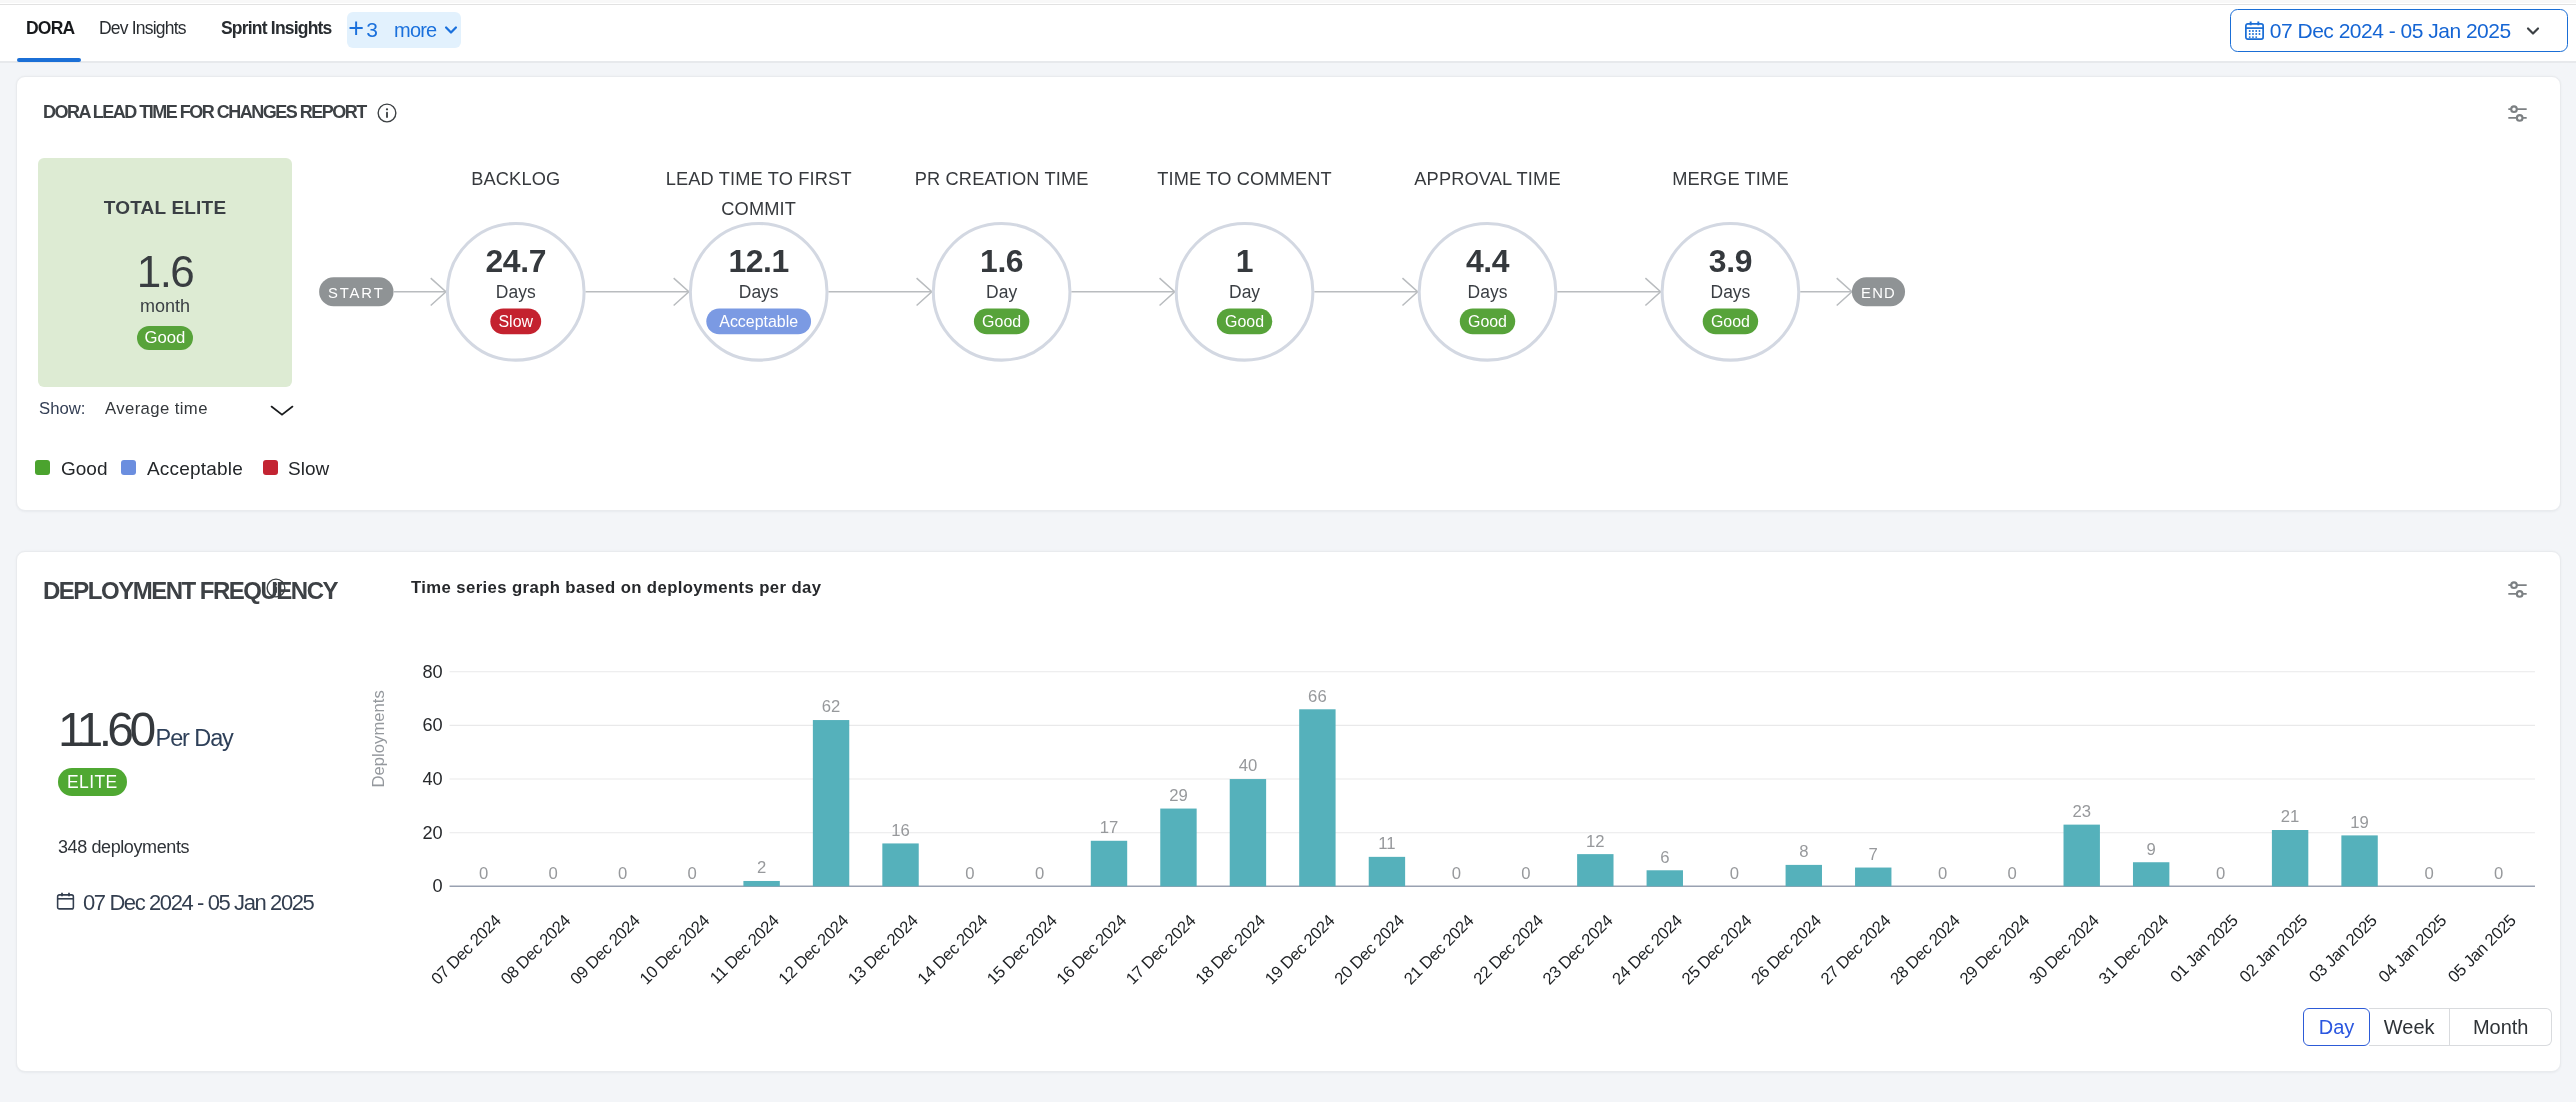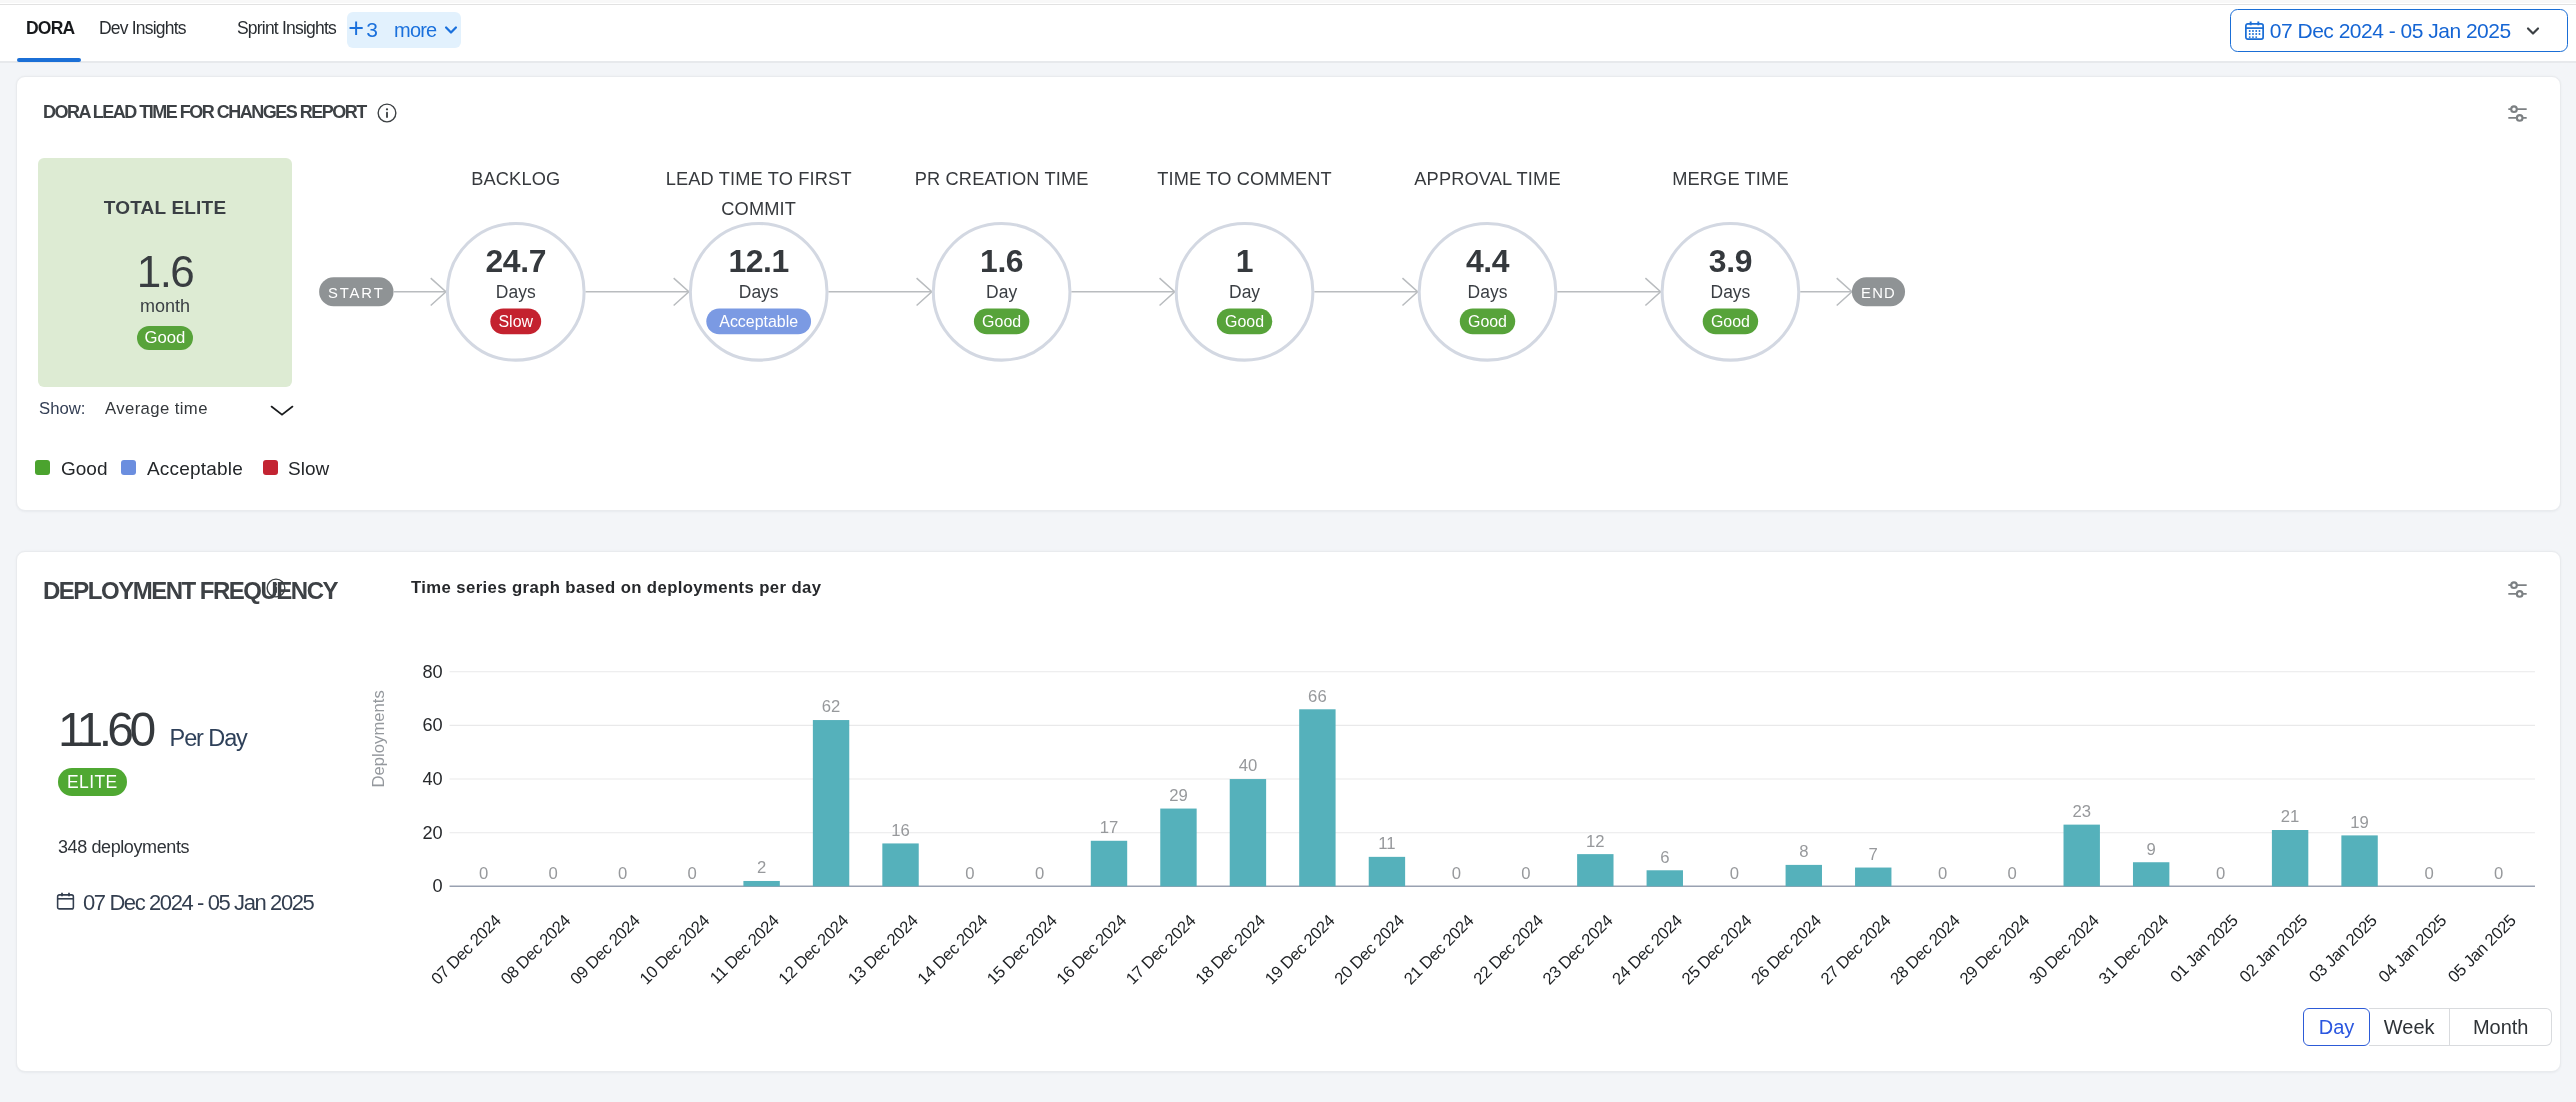--- a/index.html
+++ b/index.html
@@ -11,21 +11,21 @@
 </head>
 <body>
 <div id="page">
 
   <div class="abs" style="left:0;top:0;width:2576px;height:62px;background:#fff;border-top:3.8px solid #f8f8f8;"></div>
   <div class="abs" style="left:0;top:3.8px;width:2576px;height:1.5px;background:#e2e2e2;"></div>
   <div class="abs" style="left:0;top:61px;width:2576px;height:1.5px;background:#e7e9ec;"></div>
   <div class="abs" style="left:26px;top:20px;font-size:17.5px;font-weight:700;color:#17191c;letter-spacing:-0.8px;line-height:17.5px;">DORA</div>
   <div class="abs" style="left:16.7px;top:58px;width:64px;height:3.8px;background:#1b6fd6;border-radius:2.3px;"></div>
   <div class="abs" style="left:99px;top:20px;font-size:17.5px;color:#292d31;letter-spacing:-0.8px;line-height:17.5px;">Dev Insights</div>
-  <div class="abs" style="left:237px;top:20px;font-size:17.5px;color:#292d31;letter-spacing:-0.8px;line-height:17.5px;">Sprint Insights</div>
+  <div class="abs" style="left:221px;top:20px;font-size:17.5px;color:#292d31;letter-spacing:-0.8px;line-height:17.5px;font-weight:bold;">Sprint Insights</div>
   <div class="abs" style="left:347px;top:12px;width:114px;height:36px;background:#e2f1fd;border-radius:6px;display:flex;align-items:center;justify-content:center;color:#1a70dc;">
     <span style="font-size:27px;font-weight:400;margin-right:2.3px;position:relative;top:-1.5px;">+</span>
       <span style="font-size:21px;">3</span>
     <span style="font-size:20px;margin-left:16px;letter-spacing:-0.8px;">more</span>
     <svg width="18" height="18" viewBox="0 0 22 22" style="margin-left:5.3px;">
         <path d="M5 8 L11 14 L17 8" fill="none" stroke="#1a70dc" stroke-width="2.8" stroke-linecap="round" stroke-linejoin="round"></path>
       </svg>
   </div>
 
   <div class="abs" style="left:2230px;top:9px;width:338px;height:43px;border:1.5px solid #1a6ed6;border-radius:7.6px;background:#fff;display:flex;align-items:center;padding-left:12px;">
@@ -155,21 +155,21 @@
   </svg>
   <div class="abs" style="left:396px;top:578px;font-size:16.7px;font-weight:700;color:#26282b;letter-spacing:0.4px;margin-left:15px;">Time series graph based on deployments per day</div>
 
   <svg class="abs" style="left:2507px;top:579px;" width="21" height="21" viewBox="0 0 24 24" fill="none" stroke="#7c8083" stroke-width="2">
     <path d="M1.5 7 H22.5"></path>
       <path d="M1.5 17 H22.5"></path>
     <circle cx="8" cy="7" r="3.2" fill="#fff" stroke-width="2.4"></circle>
     <circle cx="14.5" cy="17" r="3.2" fill="#fff" stroke-width="2.4"></circle>
   </svg>
 
-  <div class="abs" style="left:58px;top:706px;font-size:48px;color:#35393d;letter-spacing:-4.6px;line-height:48px;">11.60<span style="font-size:23.5px;color:#2e4059;letter-spacing:-1.1px;margin-left:18px;">Per Day</span></div>
+  <div class="abs" style="left:58px;top:706px;font-size:48px;color:#35393d;letter-spacing:-4.6px;line-height:48px;">11.60<span style="font-size:23.5px;color:#2e4059;letter-spacing:-1.1px;margin-left:4px;">Per Day</span></div>
   <div class="abs" style="left:58px;top:768px;height:28px;line-height:28px;border-radius:14.4px;background:#4fa832;color:#fff;display:inline-block;padding:0 9px;font-size:17.5px;font-weight:400;letter-spacing:0.4px;">ELITE</div>
   <div class="abs" style="left:58px;top:837px;font-size:18px;letter-spacing:-0.4px;color:#2f3338;">348 deployments</div>
   <svg class="abs" style="left:55px;top:890px;" width="21" height="22" viewBox="0 0 24 24" fill="none" stroke="#333e4f" stroke-width="1.8">
     <rect x="3" y="5" width="18" height="16" rx="2"></rect>
     <path d="M3 9.5 H21"></path>
     <path d="M8 2.5 V6.5 M16 2.5 V6.5" stroke-width="2"></path>
   </svg>
   <div class="abs" style="left:83px;top:890px;font-size:22px;color:#333e4f;letter-spacing:-1.4px;">07 Dec 2024 - 05 Jan 2025</div>
 
   <svg class="abs" style="left:334px;top:638px;" width="2224" height="364" viewBox="440 840 2930 480" font-family="Liberation Sans, sans-serif">

